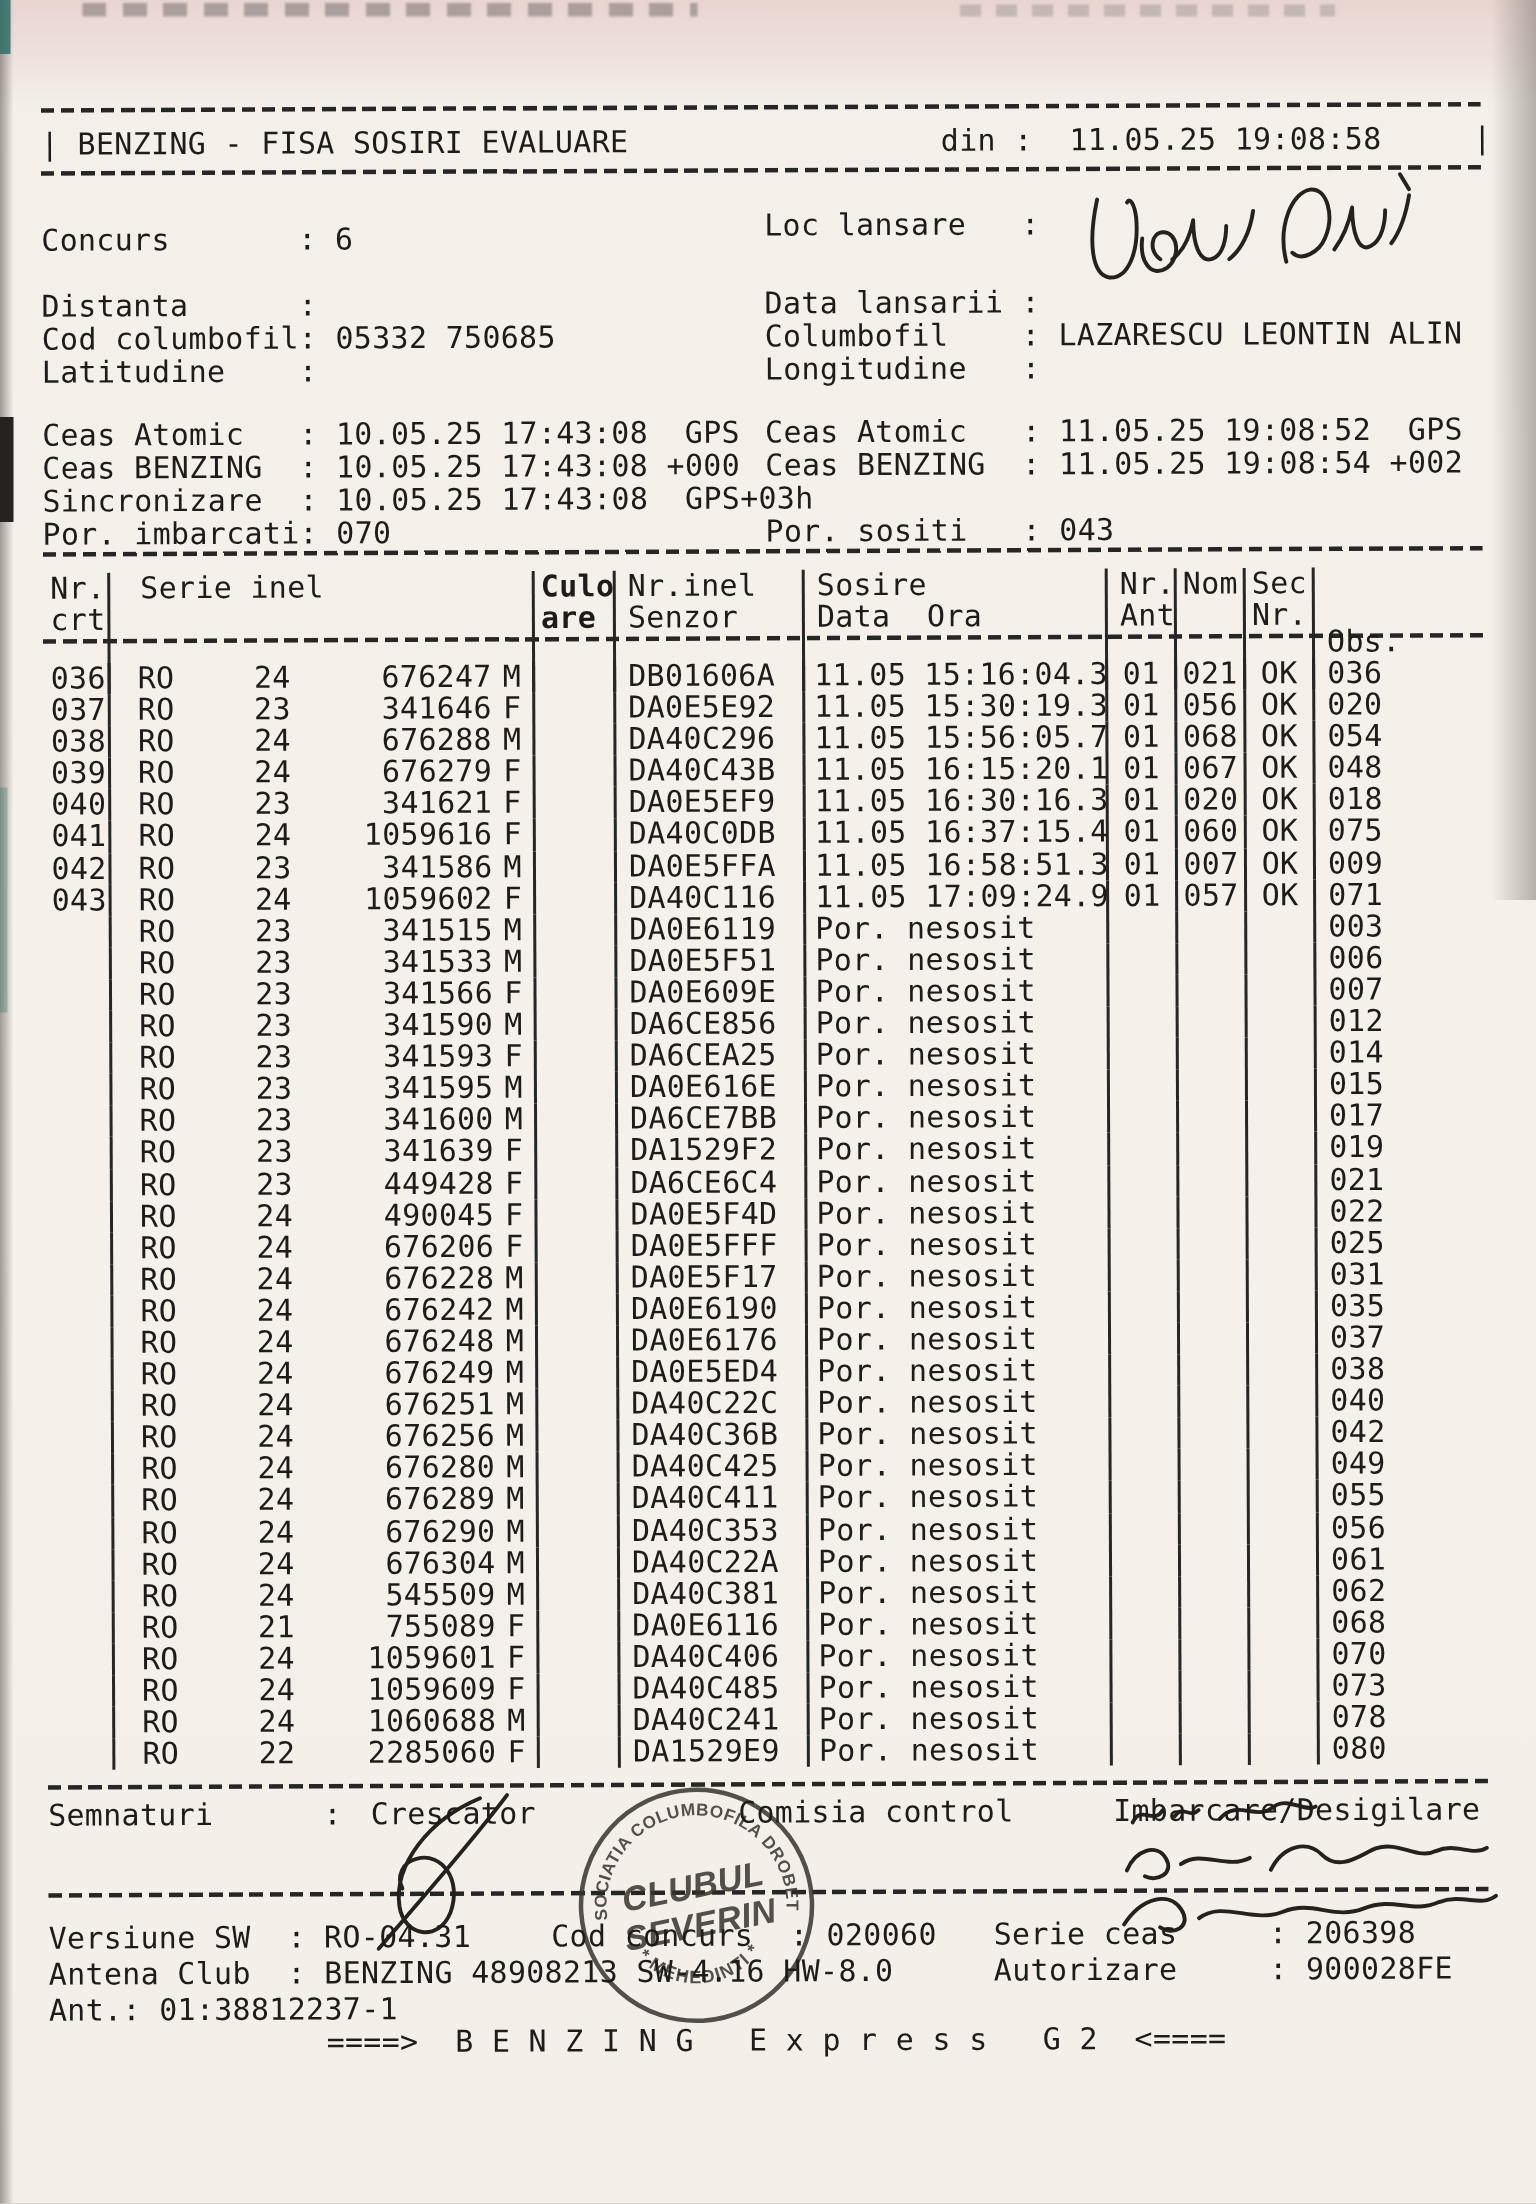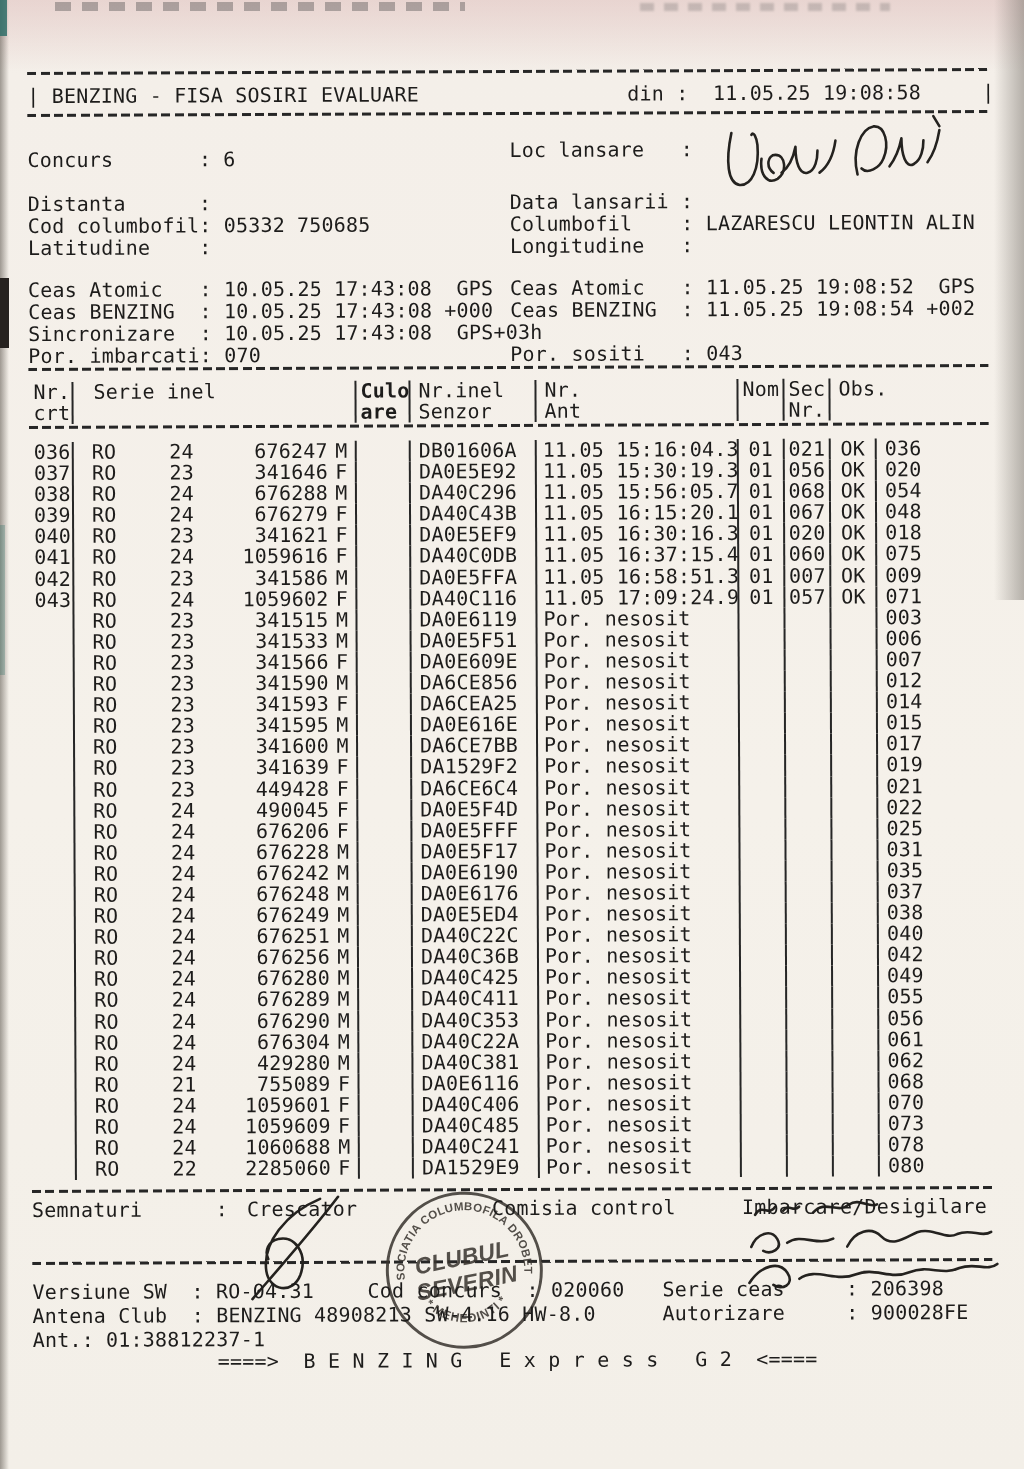--- a/index.html
+++ b/index.html
@@ -41,21 +41,21 @@
   .c-serie span{display:inline-block;box-sizing:border-box;}
   .s-country{width:45px;padding-left:18px;}
   .s-year{width:75px;text-align:right;}
   .s-num{width:134px;text-align:right;}
   .s-sex{width:27px;text-align:center;}
   .c-senzor{padding-left:8px;}
   .c-sosire{padding-left:6px;}
   .c-ant,.c-nom,.c-sec{text-align:center;}
   .c-obs{padding-left:8px;}
   .hc0{padding-left:5px;}.hc1{padding-left:20px;}.hc2{padding-left:4px;font-weight:bold;}.hc3{padding-left:8px;}
-  .hc4{padding-left:8px;}.hc5{padding-left:8px;}.hc6{padding-left:4px;}.hc7{padding-left:4px;}.hc8{padding-left:8px;}
+  .hc4{padding-left:8px;}.hc5{padding-left:8px;}.hc6{padding-left:4px;}.hc7{padding-left:4px;}.hc8{padding-left:8px;margin-top:39px;}
 
   .sig{position:absolute;}
   .sig path{fill:none;stroke:#24221f;stroke-width:2.6;stroke-linecap:round;stroke-linejoin:round;}
   .stamp{position:absolute;left:377px;top:1185px;opacity:.85;transform:rotate(-3deg);}
   .stamp .ring{fill:none;stroke:#38332e;stroke-width:3;}
   .stamp text{fill:#38332e;font-family:"Liberation Sans",sans-serif;}
 </style>
 </head>
 <body>
 
@@ -83,20 +83,24 @@
           <div></div>
         </div>
         <div class="hc2 b">
           <div>Culo</div>
           <div>are</div>
         </div>
         <div class="hc3 b">
           <div>Nr.inel</div>
           <div>Senzor</div>
         </div>
+        <div class="hc4 b">
+          <div>Sosire</div>
+          <div>Data  Ora</div>
+        </div>
         <div class="hc5 b">
           <div>Nr.</div>
           <div>Ant</div>
         </div>
         <div class="hc6 b">
           <div>Nom</div>
           <div></div>
         </div>
         <div class="hc7 b">
           <div>Sec</div>
@@ -422,21 +426,21 @@
           <div class="c-culo b"></div>
           <div class="c-senzor b">DA40C22A</div>
           <div class="c-sosire b">Por. nesosit</div>
           <div class="c-ant b"></div>
           <div class="c-nom b"></div>
           <div class="c-sec b"></div>
           <div class="c-obs">061</div>
         </div>
         <div class="trow">
           <div class="c-nr b"></div>
-          <div class="c-serie b"><span class="s-country">RO</span><span class="s-year">24</span><span class="s-num">429280</span><span class="s-sex">M</span></div>
+          <div class="c-serie b"><span class="s-country">RO</span><span class="s-year">24</span><span class="s-num">545509</span><span class="s-sex">M</span></div>
           <div class="c-culo b"></div>
           <div class="c-senzor b">DA40C381</div>
           <div class="c-sosire b">Por. nesosit</div>
           <div class="c-ant b"></div>
           <div class="c-nom b"></div>
           <div class="c-sec b"></div>
           <div class="c-obs">062</div>
         </div>
         <div class="trow">
           <div class="c-nr b"></div>

